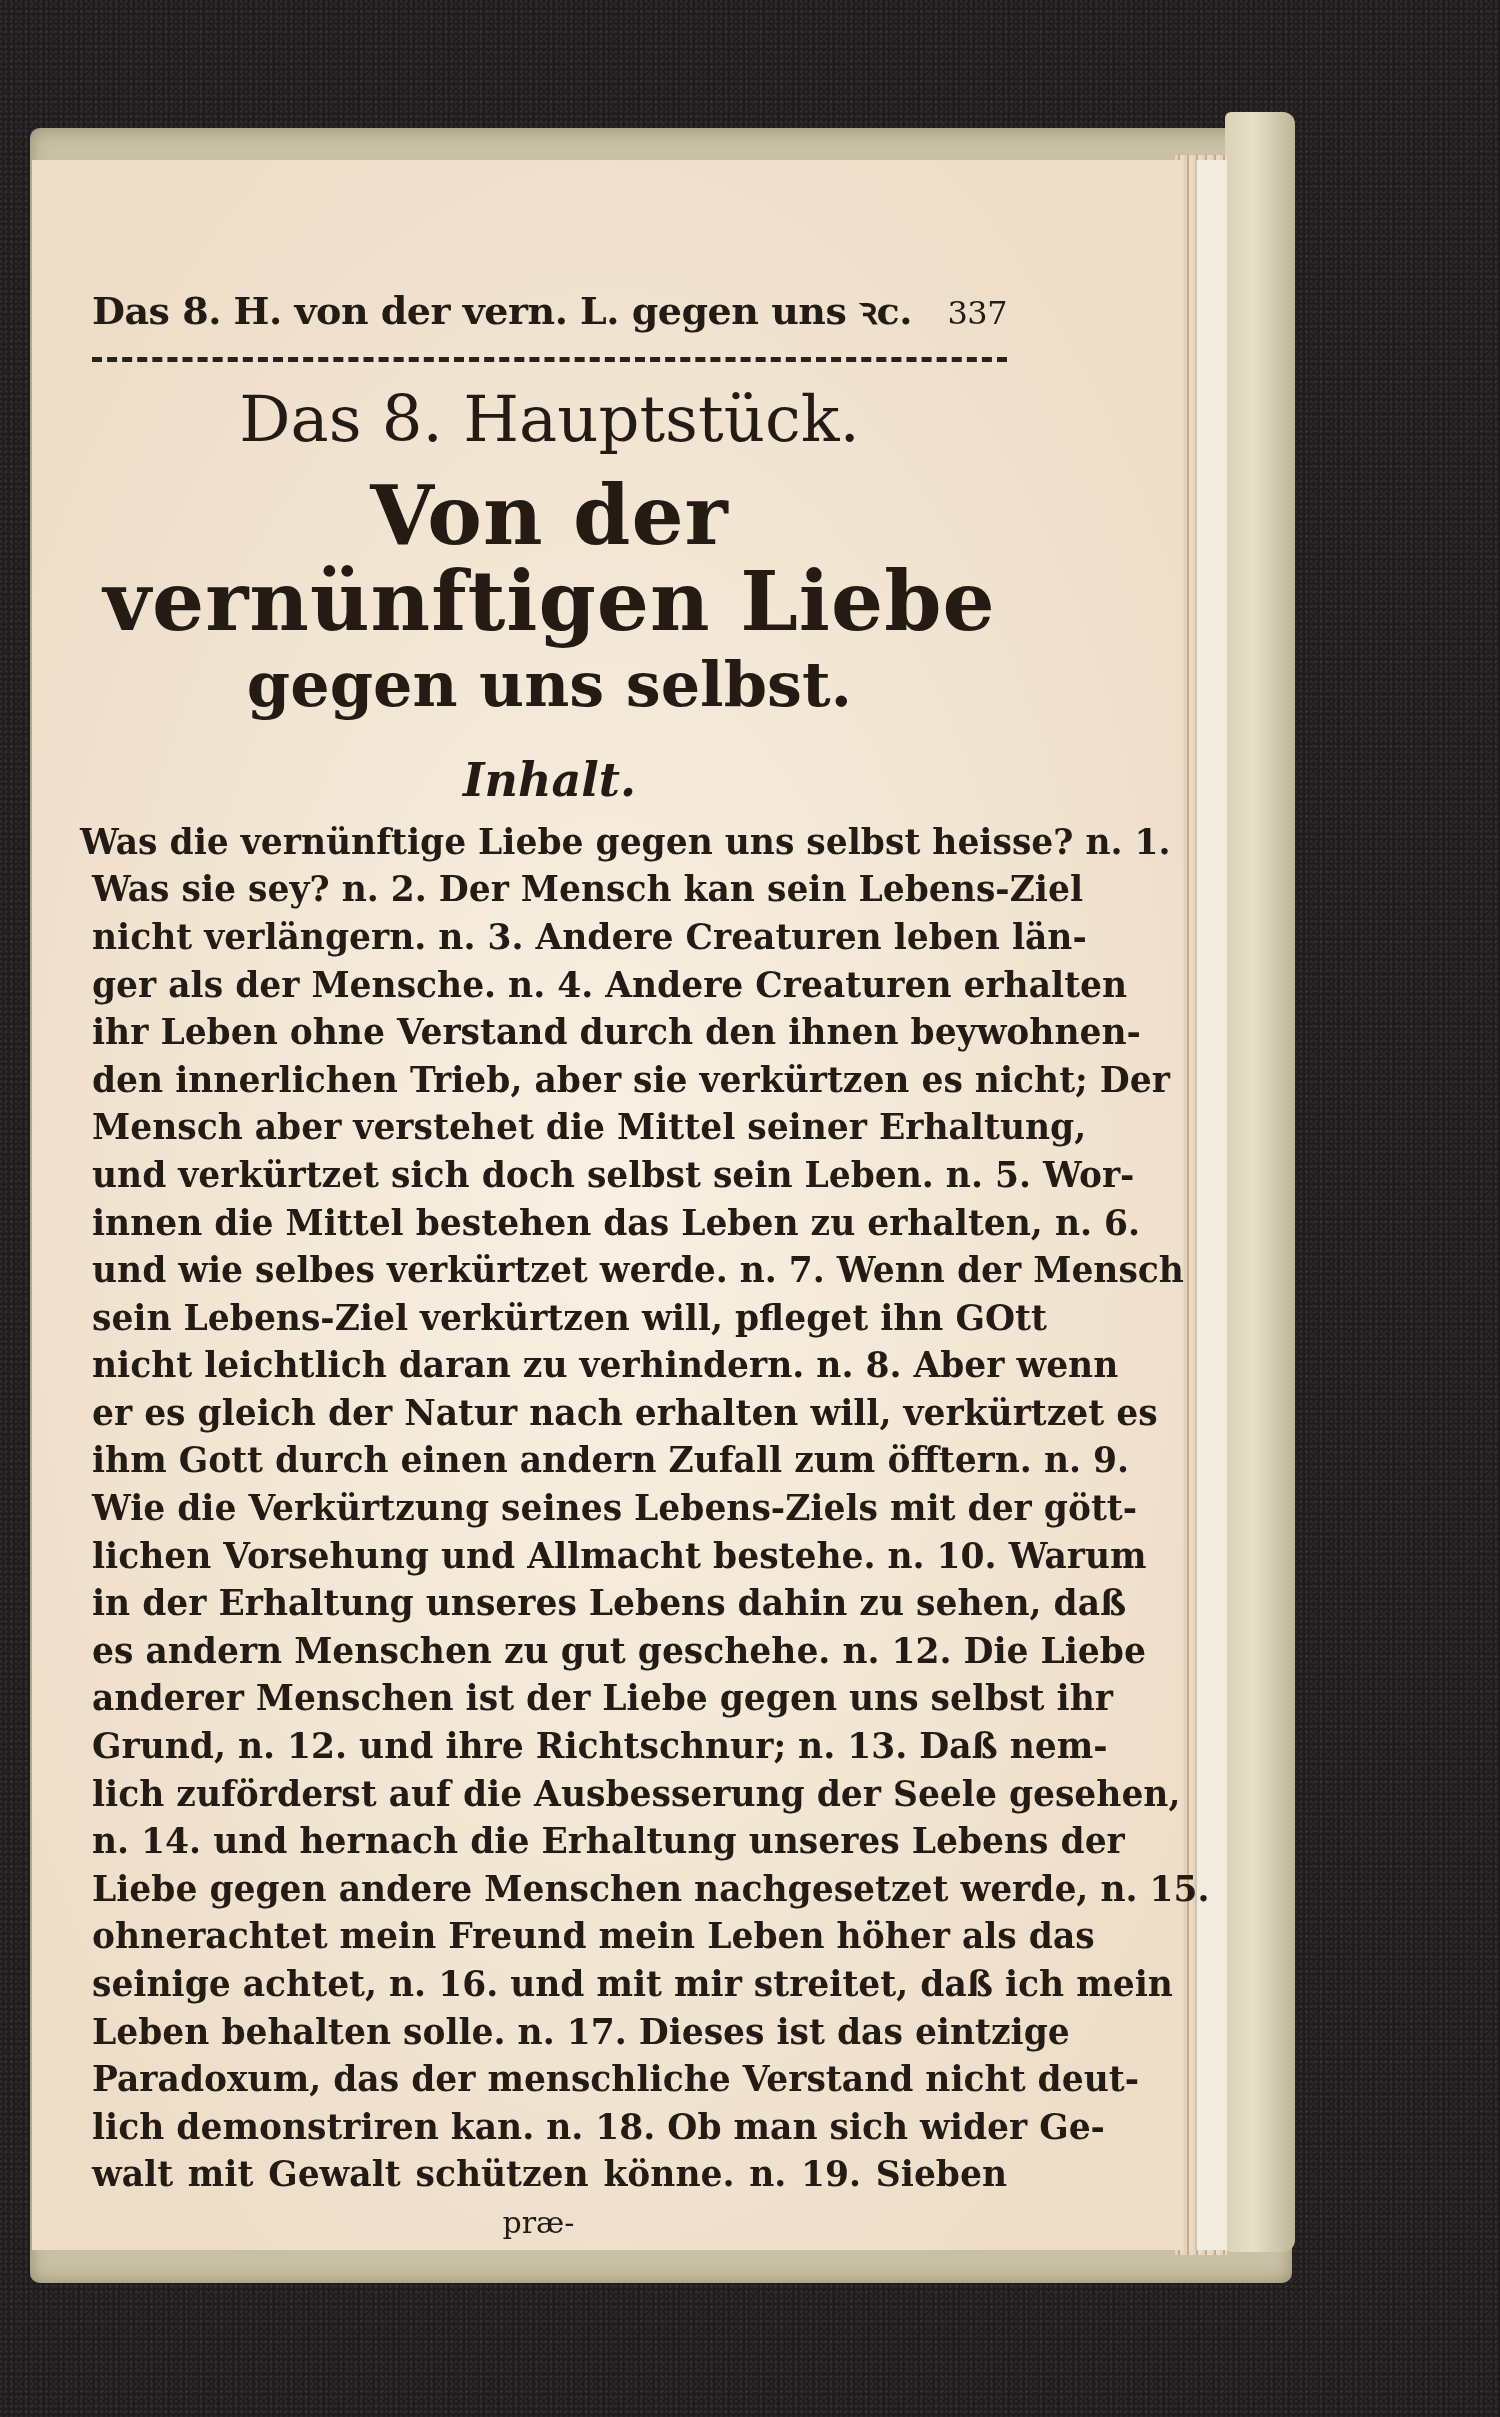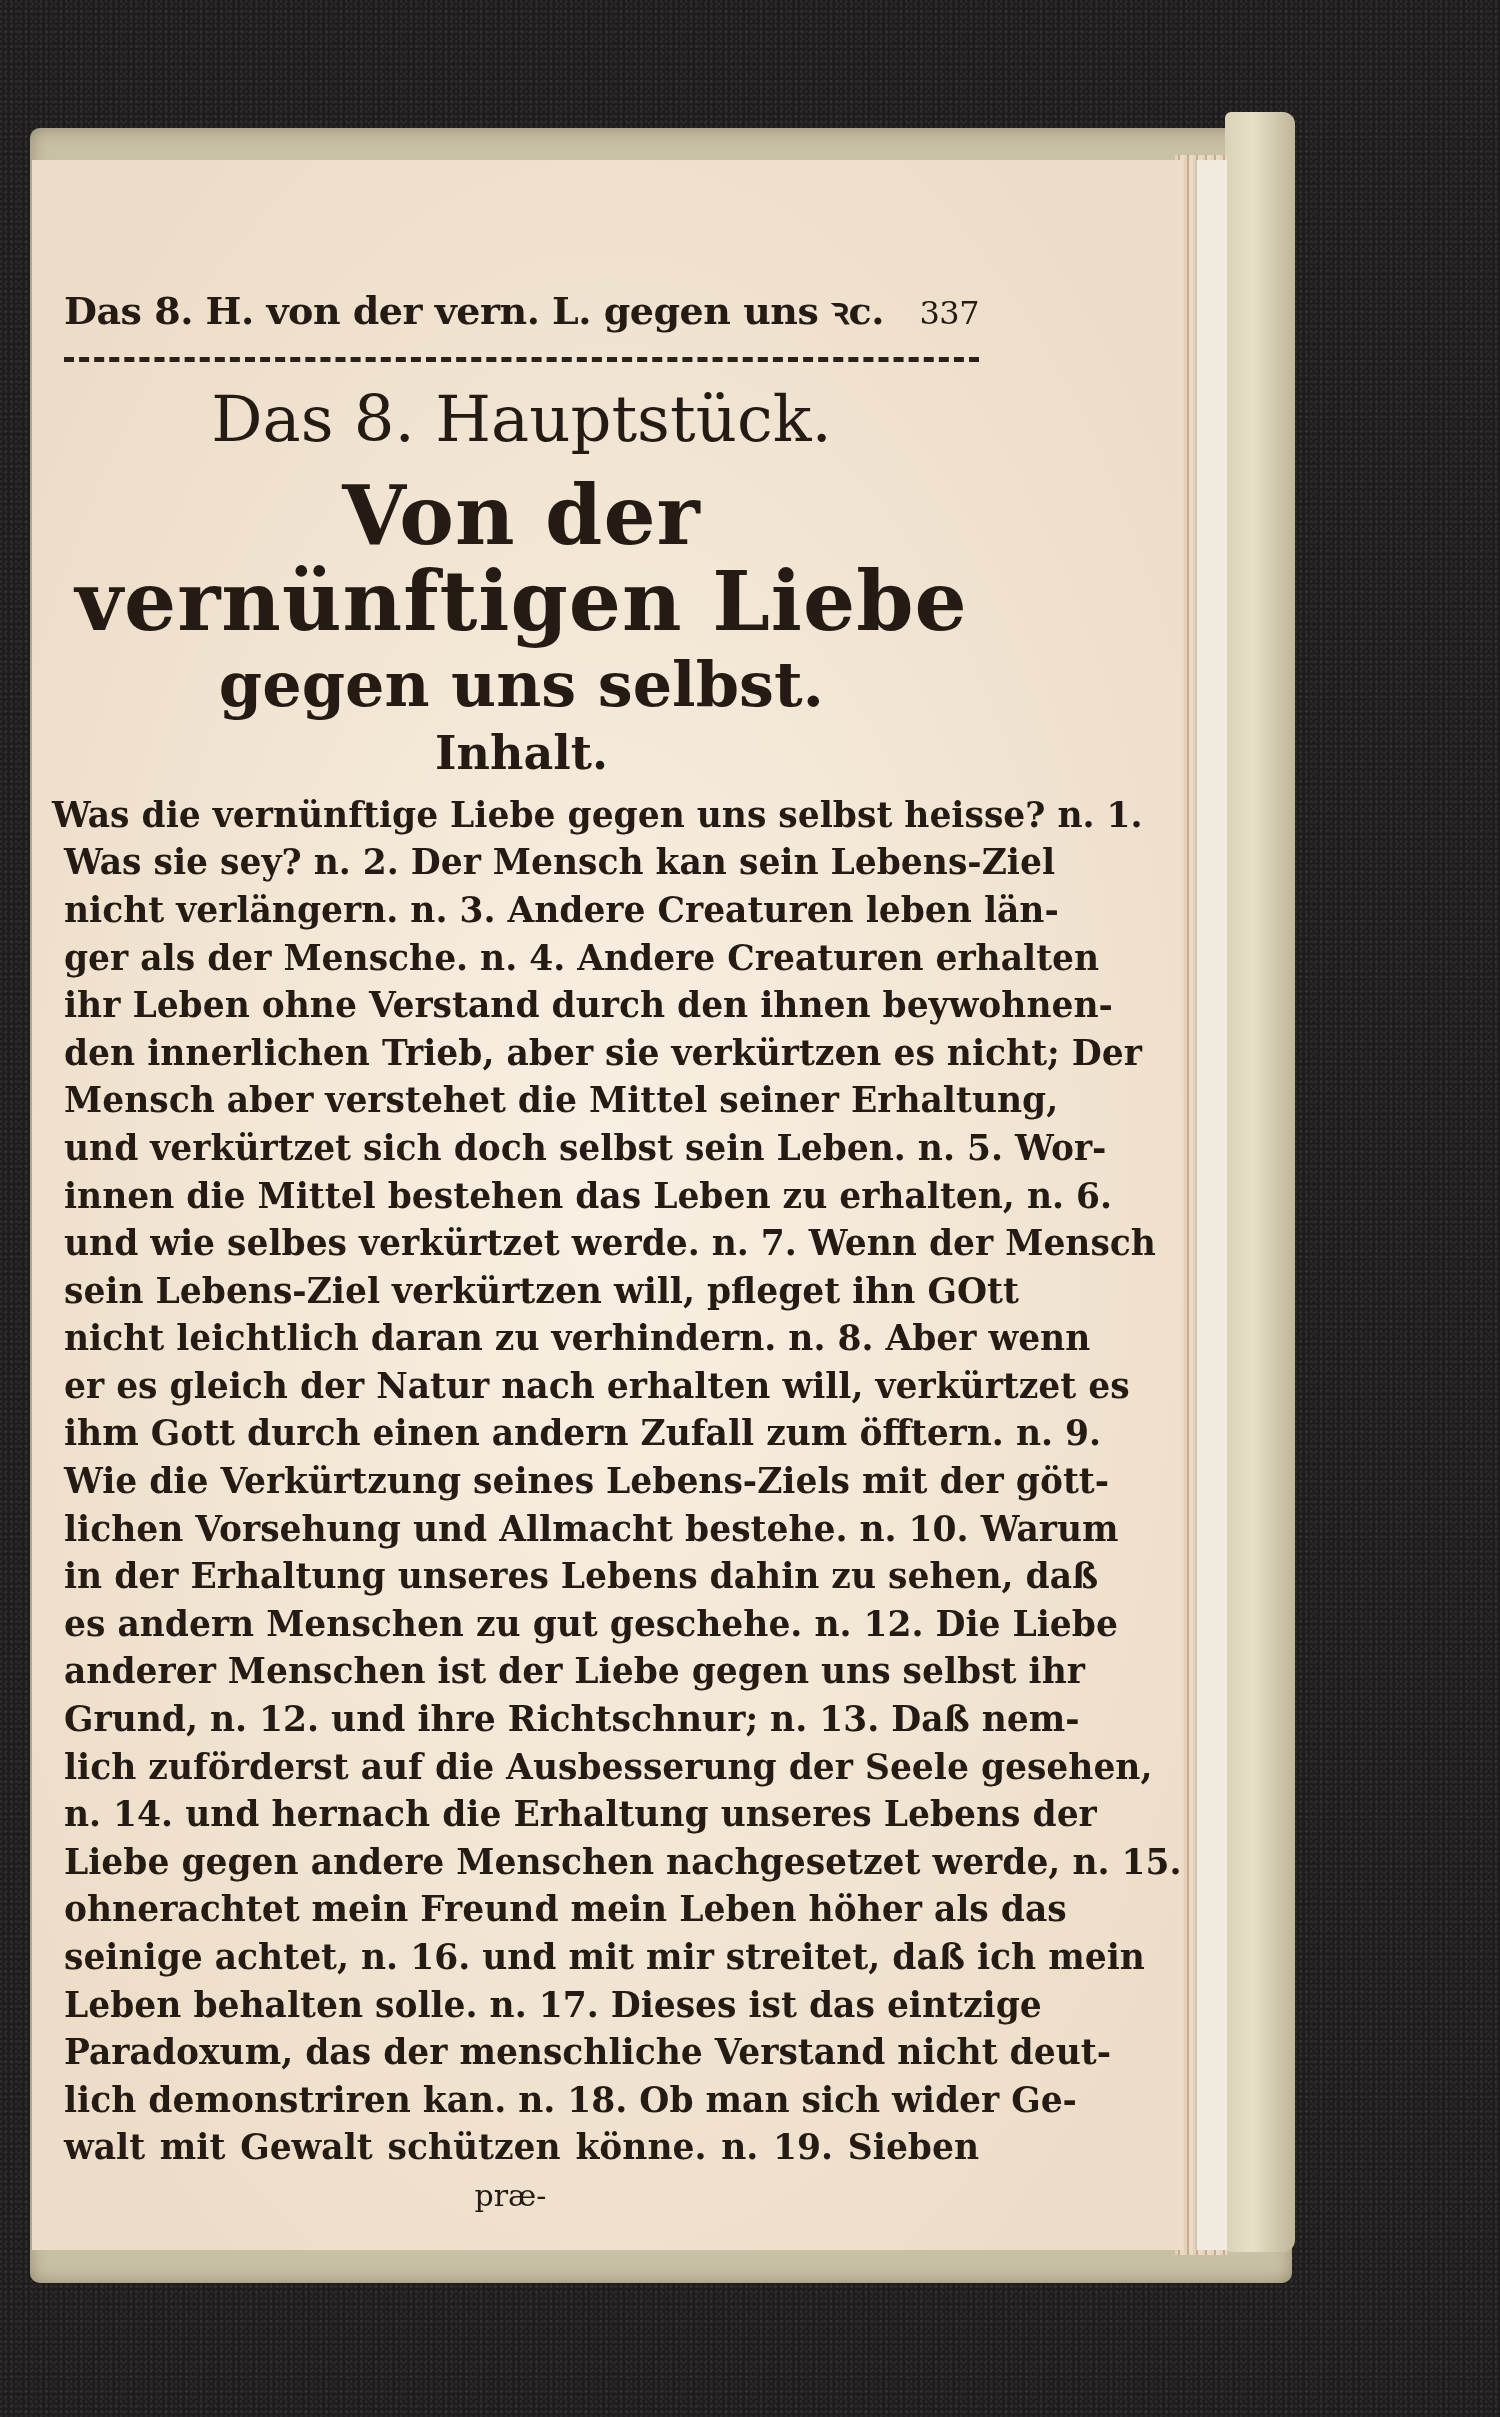--- a/index.html
+++ b/index.html
@@ -31,21 +31,21 @@
     position:absolute; left:1195px; top:160px; width:30px; height:2090px;
     background:#f2ece0; border-left:2px solid #cfc7b3;
   }
   .page {
     position:absolute; left:32px; top:160px; width:1150px; height:2090px;
     background:#f3e6d6;
     background-image:
       radial-gradient(ellipse at 50% 50%, rgba(255,250,240,.5), rgba(220,195,160,.25) 85%);
   }
   .content {
-    position:absolute; left:64px; top:283px; width:915px;
+    position:absolute; left:92px; top:283px; width:915px;
     color:#231b14;
   }
   .running-head {
     display:flex; justify-content:space-between; align-items:baseline;
     font-family:"DejaVu Serif", serif; font-weight:bold;
     font-size:38px; letter-spacing:-0.5px;
   }
   .running-head .pnum { font-weight:normal; font-size:32px; }
   .rule {
     margin-top:22px; height:0; border-top:5px dashed #2a211a;
@@ -56,22 +56,23 @@
   }
   .chapter-title {
     text-align:center; font-size:82px; font-weight:bold; line-height:1.05;
     letter-spacing:1px; font-family:"DejaVu Serif", serif; margin-top:18px;
   }
   .chapter-sub {
     text-align:center; font-size:62px; font-weight:bold; line-height:1.1;
     font-family:"DejaVu Serif", serif; margin-top:6px;
   }
   .inhalt {
-    text-align:center; font-size:46px; font-weight:bold; margin-top:7px;
+    text-align:center; font-size:46px; font-weight:bold; margin-top:34px;
     font-family:"DejaVu Serif", serif;
+    font-style:italic;
   }
   .summary {
     margin-top:12px; font-size:34.5px; line-height:47.6px;
     font-family:"DejaVu Serif", serif; font-weight:bold;
   }
   .summary .line { white-space:nowrap; text-align:justify; text-align-last:justify; }
   .summary .line.first { margin-left:-12px; }
   .catchword {
     text-align:center; font-size:30px; margin-top:6px; padding-right:22px;
     font-family:"DejaVu Serif", serif;

